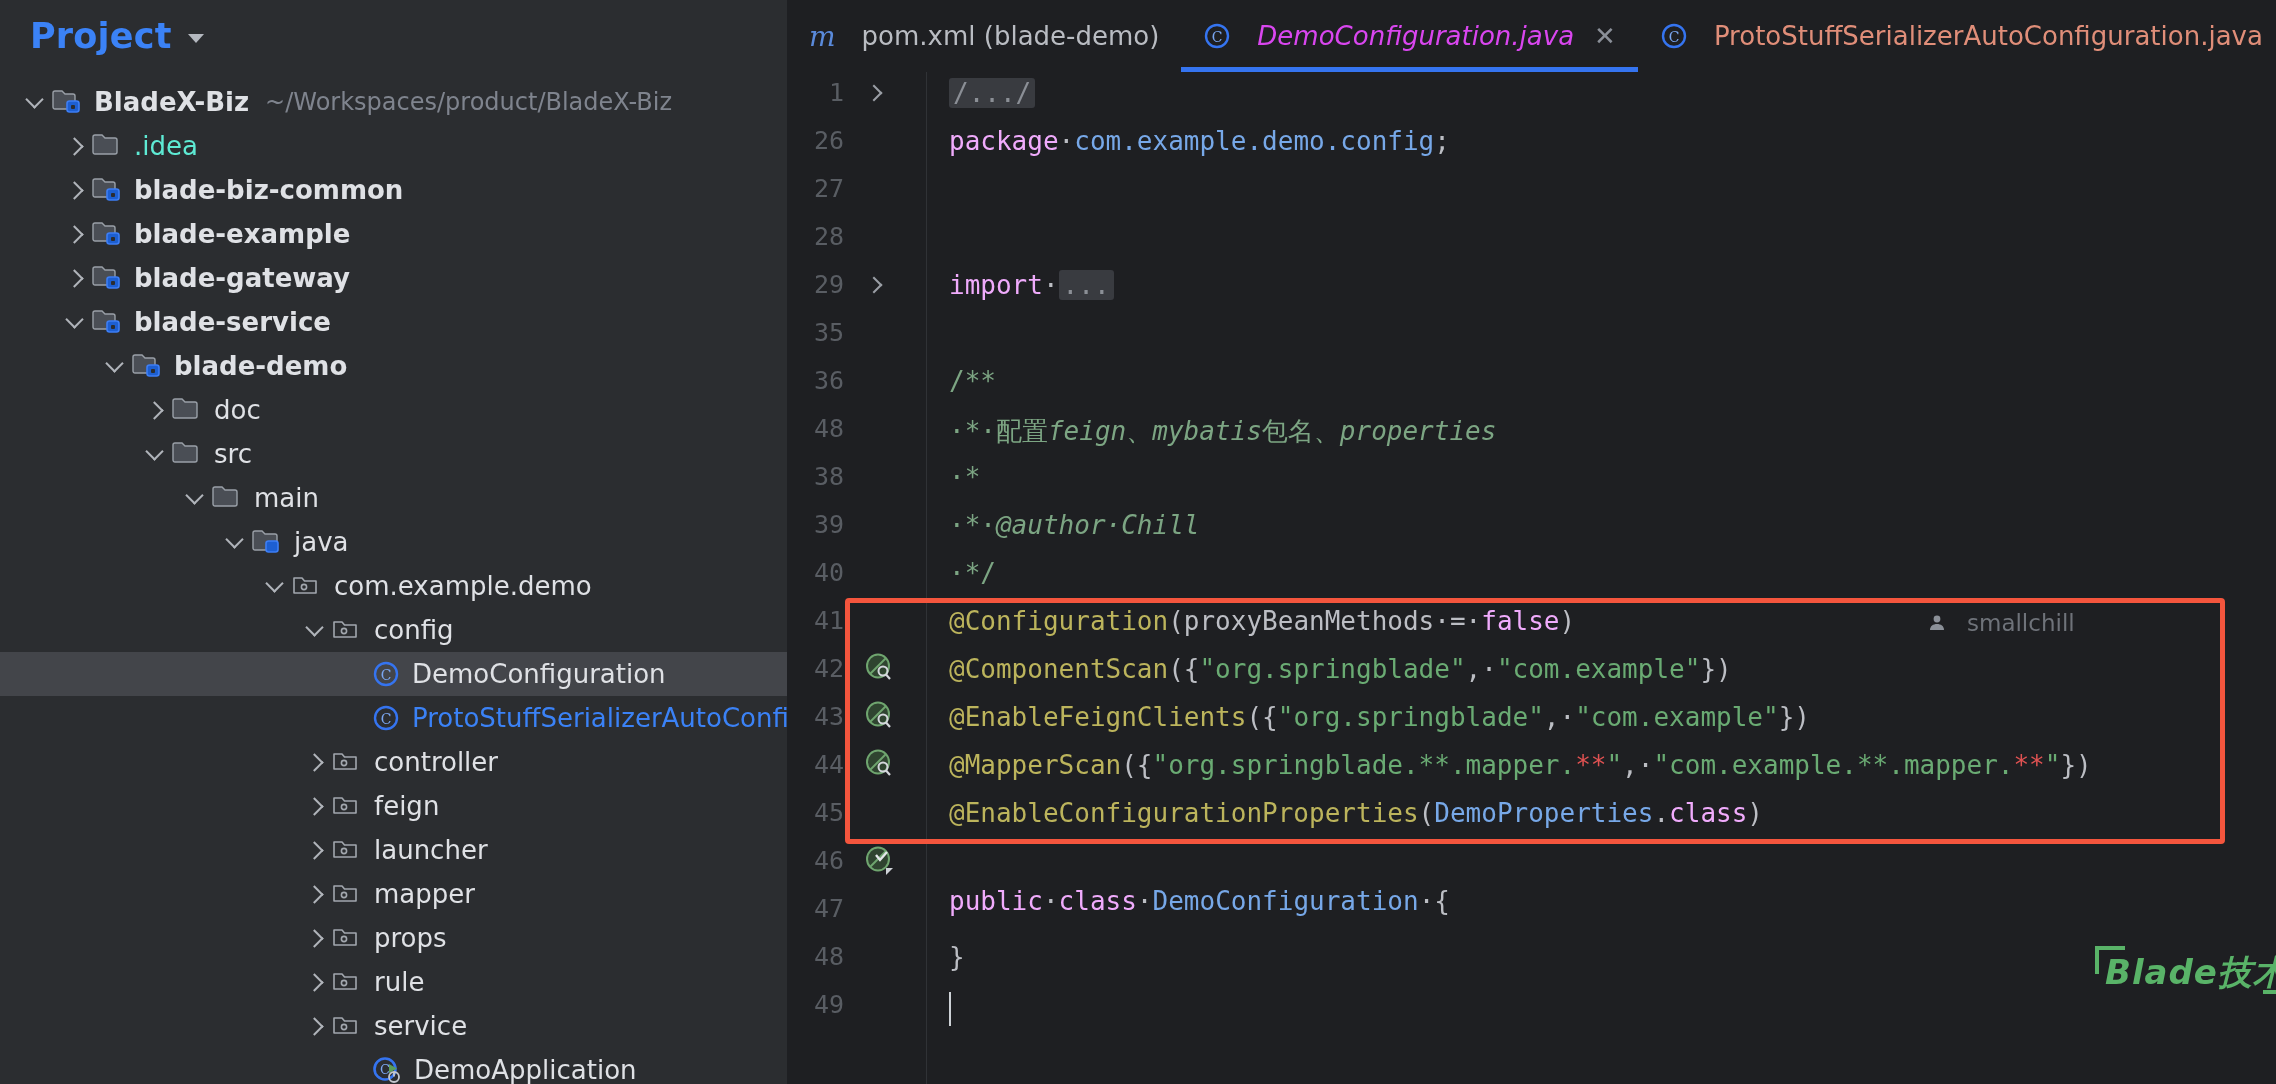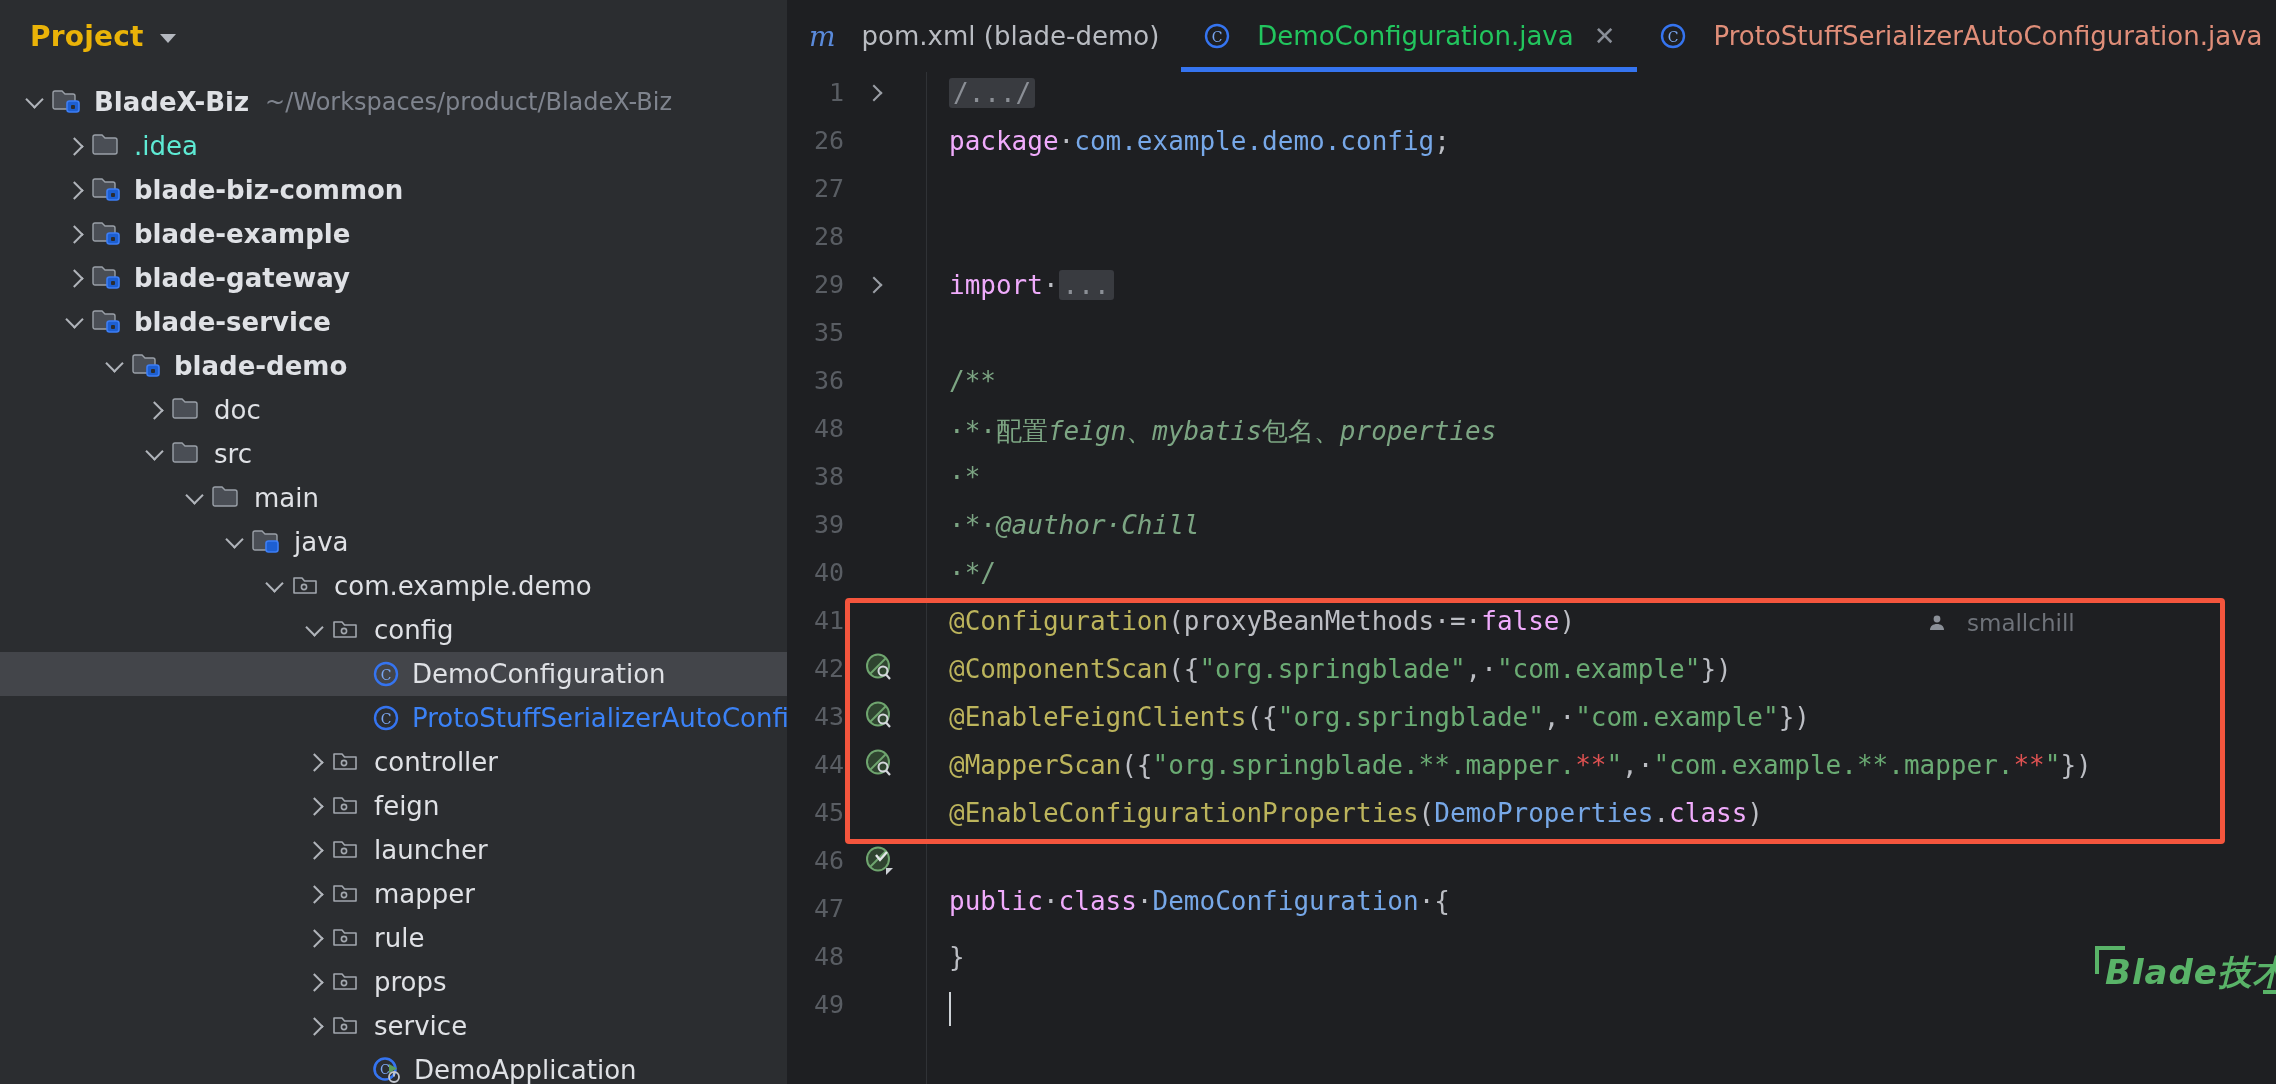--- a/index.html
+++ b/index.html
@@ -19,21 +19,21 @@
     position: relative;
     overflow: hidden;
   }
   .sidebar-header {
     height: 72px;
     display: flex; align-items: center;
     padding-left: 30px;
     gap: 16px;
   }
   .sidebar-title {
-    font-size: 28px; font-weight: bold; color: #eab308;
+    font-size: 35px; font-weight: bold; color: #3b82f6;
     letter-spacing: .2px;
   }
   .chev-down-small {
     width: 0; height: 0;
     border-left: 8px solid transparent;
     border-right: 8px solid transparent;
     border-top: 9px solid #b4b8bf;
     margin-top: 4px;
   }
   .tree { padding-top: 8px; }
@@ -85,21 +85,21 @@
   .tab {
     height: 72px;
     display: flex; align-items: center;
     gap: 14px;
     padding: 0 22px;
     font-size: 26px;
     color: #b9bcc2;
     white-space: nowrap;
     position: relative;
   }
-  .tab .tlabel.active { color: #22c55e; }
+  .tab .tlabel.active { color: #d946ef; font-style: italic; }
   .tab .tlabel.salmon { color: #e08e79; }
   .tab.active::after {
     content: ""; position: absolute;
     left: 0; right: 0; bottom: 0; height: 5px;
     background: #3574f0;
   }
   .tab .close {
     color: #8a8f98; font-size: 26px; margin-left: 6px;
   }
   .mico {
@@ -409,32 +409,32 @@
         </div>
         <div class="tree-row">
           <div style="flex: 0 0 auto; width: 302px;"></div>
           <span class="arrow right"></span>
           <span class="ic">
             <svg width="30" height="26" viewBox="0 0 30 26">
       <path d="M2 5h8l2.5 3H24v12H2z" fill="none" stroke="#a2a7ae" stroke-width="1.6" stroke-linejoin="round"></path>
       <circle cx="12" cy="14" r="2.6" fill="none" stroke="#a2a7ae" stroke-width="1.6"></circle>
             </svg>
           </span>
+          <span class="label">props</span>
+        </div>
+        <div class="tree-row">
+          <div style="flex: 0 0 auto; width: 302px;"></div>
+          <span class="arrow right"></span>
+          <span class="ic">
+            <svg width="30" height="26" viewBox="0 0 30 26">
+      <path d="M2 5h8l2.5 3H24v12H2z" fill="none" stroke="#a2a7ae" stroke-width="1.6" stroke-linejoin="round"></path>
+      <circle cx="12" cy="14" r="2.6" fill="none" stroke="#a2a7ae" stroke-width="1.6"></circle>
+            </svg>
+          </span>
           <span class="label">rule</span>
-        </div>
-        <div class="tree-row">
-          <div style="flex: 0 0 auto; width: 302px;"></div>
-          <span class="arrow right"></span>
-          <span class="ic">
-            <svg width="30" height="26" viewBox="0 0 30 26">
-      <path d="M2 5h8l2.5 3H24v12H2z" fill="none" stroke="#a2a7ae" stroke-width="1.6" stroke-linejoin="round"></path>
-      <circle cx="12" cy="14" r="2.6" fill="none" stroke="#a2a7ae" stroke-width="1.6"></circle>
-            </svg>
-          </span>
-          <span class="label">props</span>
         </div>
         <div class="tree-row">
           <div style="flex: 0 0 auto; width: 302px;"></div>
           <span class="arrow right"></span>
           <span class="ic">
             <svg width="30" height="26" viewBox="0 0 30 26">
       <path d="M2 5h8l2.5 3H24v12H2z" fill="none" stroke="#a2a7ae" stroke-width="1.6" stroke-linejoin="round"></path>
       <circle cx="12" cy="14" r="2.6" fill="none" stroke="#a2a7ae" stroke-width="1.6"></circle>
             </svg>
           </span>

